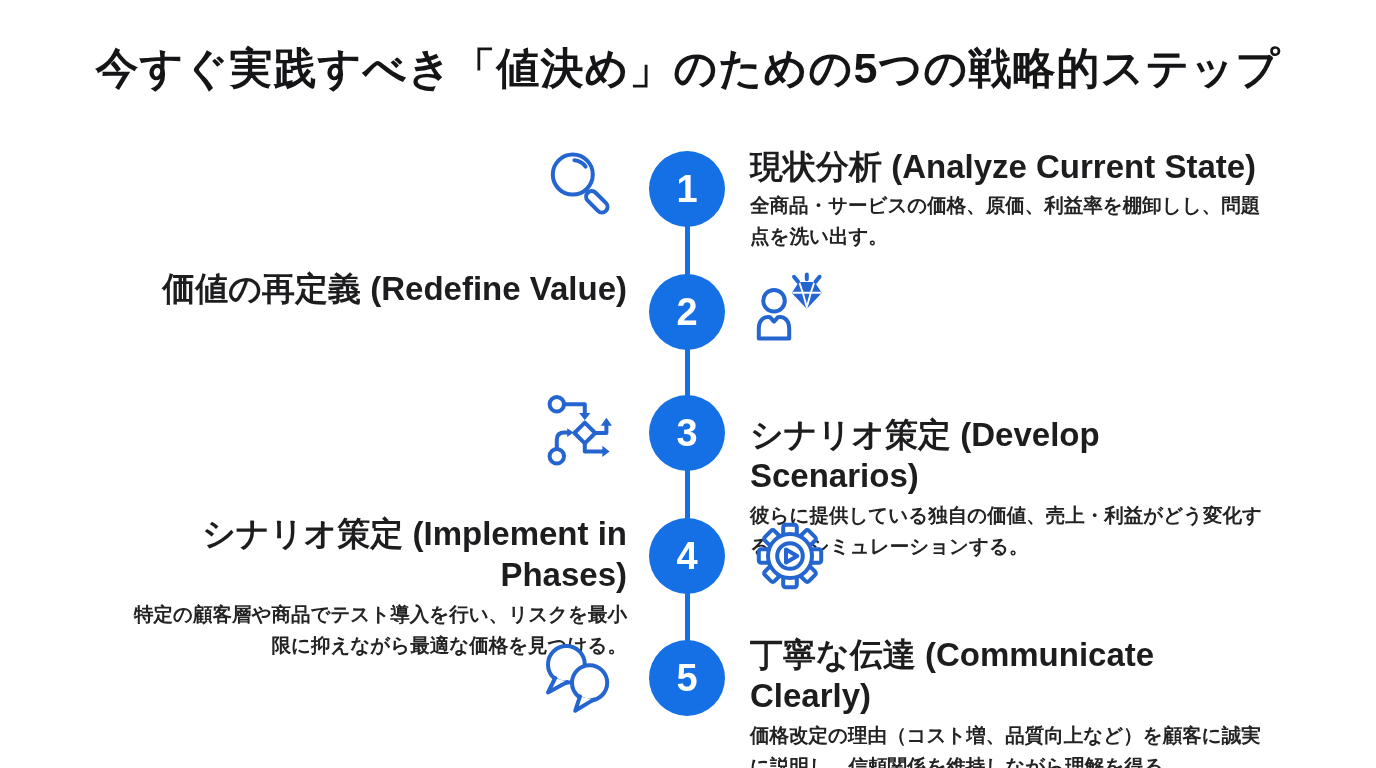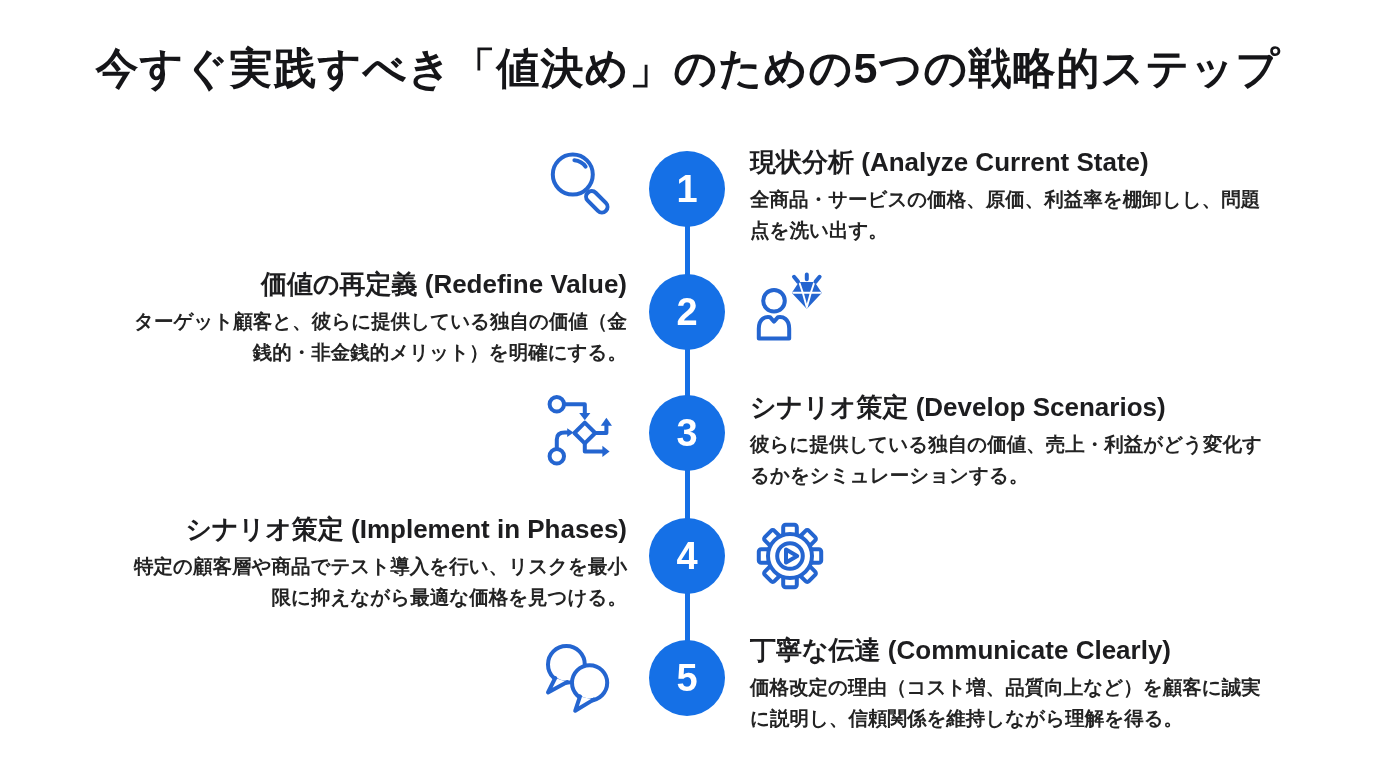--- a/index.html
+++ b/index.html
@@ -60,36 +60,37 @@
   .icbody{fill:#ffffff;stroke:#2465d0;stroke-width:5;stroke-linejoin:round;}
   .text-block{
     position:absolute;
     width:515px;
     z-index:2;
   }
   .text-block.align-left{left:750px;text-align:left;}
   .text-block.align-right{right:749px;text-align:right;width:500px;}
   .text-block.t1{top:146px;}
   .text-block.t2{top:268px;margin-left:31px;}
-  .text-block.t3{top:391px;}
+  .text-block.t3{top:414px;}
   .text-block.t4{top:513px;}
   .text-block.t5{top:634px;}
   .step-title{
-    font-size:26px;
+    font-size:33px;
     font-weight:800;
     color:#1d1d1f;
     margin:0 0 5px 0;
     line-height:1.25;
   }
   .step-desc{
     font-size:19.5px;
     font-weight:700;
     color:#232323;
     line-height:1.6;
     margin:0;
+    font-family:Liberation Mono, monospace;
   }
 </style>
 </head>
 <body>
 
 <div class="canvas">
 
   <h1 class="main-title">今すぐ実践すべき「値決め」のための5つの戦略的ステップ</h1>
 
   <div class="timeline-line"></div>
@@ -104,21 +105,20 @@
   <div class="node n1">
     <span>1</span>
   </div>
   <div class="text-block align-left t1">
     <div class="step-title">現状分析 (Analyze Current State)</div>
     <div class="step-desc">全商品・サービスの価格、原価、利益率を棚卸しし、問題点を洗い出す。</div>
   </div>
 
   <div class="text-block align-right t2">
     <div class="step-title">価値の再定義 (Redefine Value)</div>
-    <div class="step-desc">ターゲット顧客と、彼らに提供している独自の価値（金銭的・非金銭的メリット）を明確にする。</div>
   </div>
   <div class="node n2">
     <span>2</span>
   </div>
   <div class="icon i2">
     <svg viewBox="0 0 100 100" width="80" height="80">
       <circle class="ic" cx="30" cy="36" r="13.5"></circle>
       <path class="ic" d="M 11 83 L 11 71 C 11 58 19 55.5 25 56.5 L 30 62 L 35 56.5 C 41 55.5 49 58 49 71 L 49 83 Z"></path>
       <path class="icfill" d="M 54 26 L 62 14 L 80 14 L 88 26 L 71 44 Z"></path>
       <path class="icw" d="M 54 26 L 88 26 M 62 14 L 66 26 L 71 44 M 80 14 L 76 26 L 71 44"></path>

